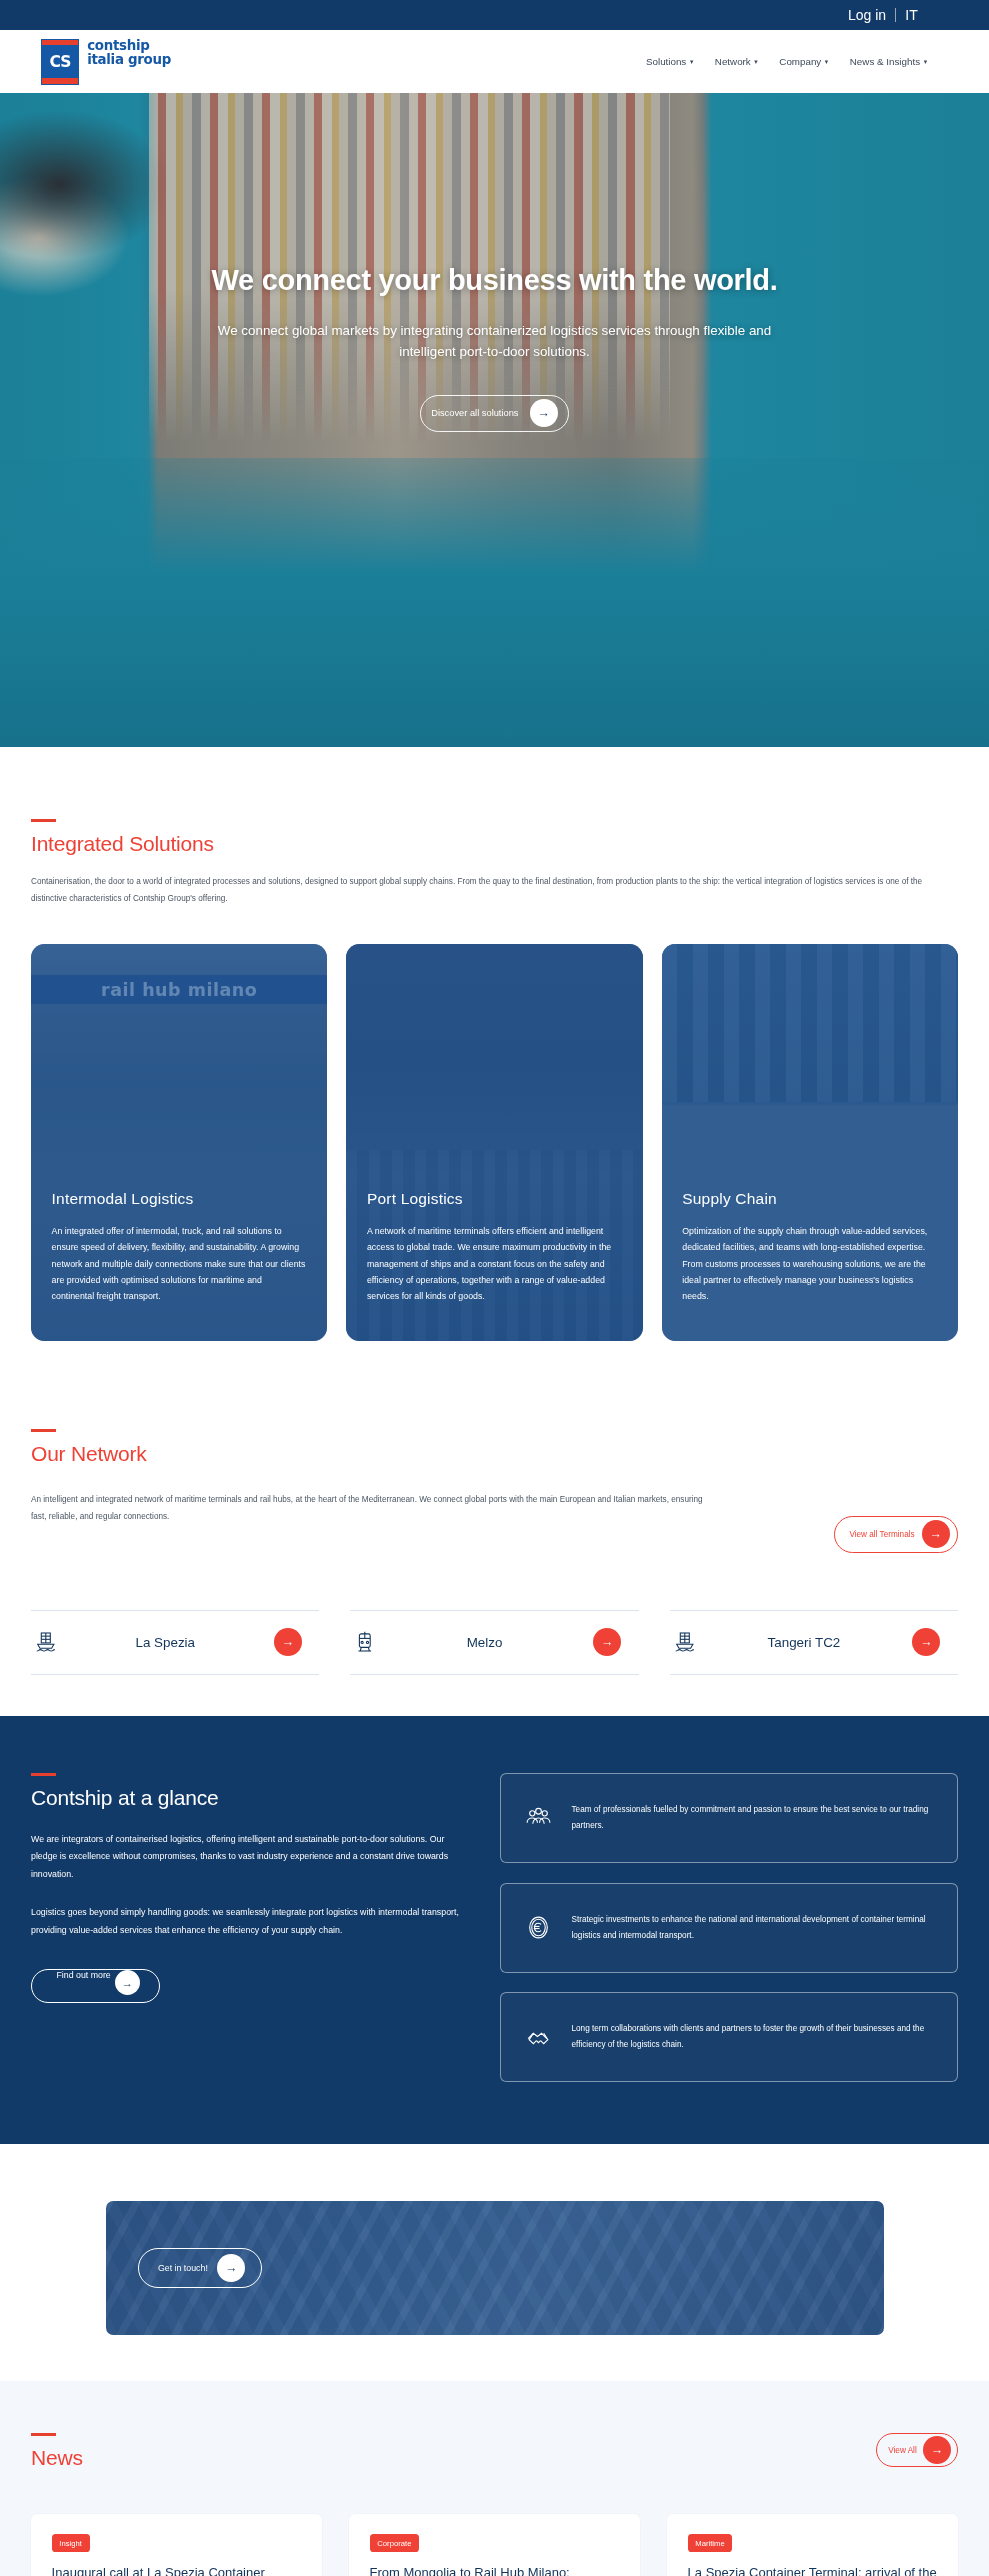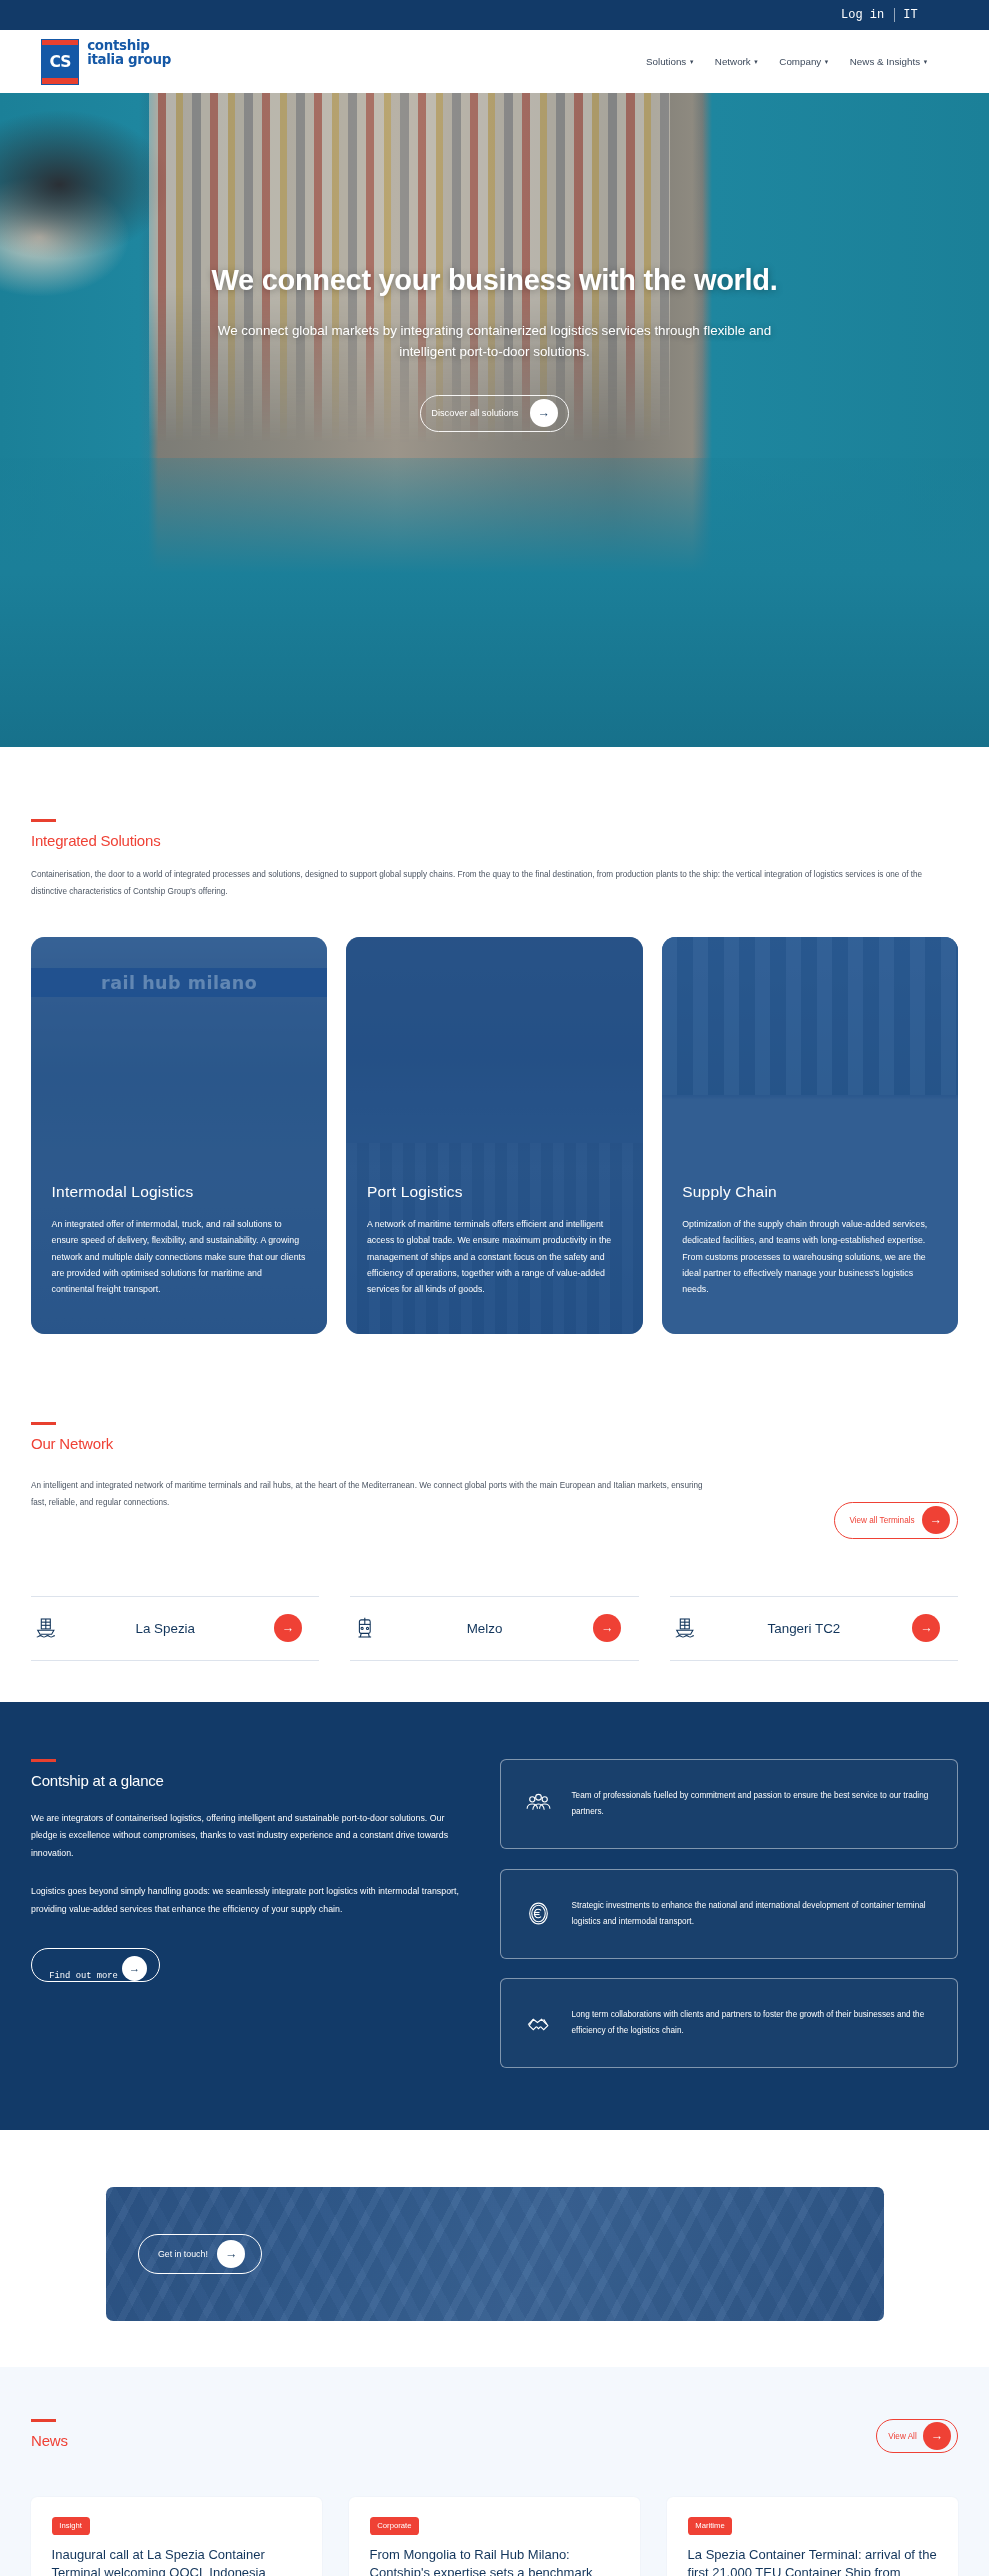--- a/index.html
+++ b/index.html
@@ -16,25 +16,24 @@
   .topbar {
     background: #123a68;
     height: 30px;
     display: flex;
     align-items: center;
     justify-content: flex-end;
     padding-right: 62px;
   }
   .topbar a {
     color: #ffffff;
-    font-size: 12px;
+    font-size: 14px;
     text-decoration: none;
     padding: 0 9.3px;
     line-height: 1;
-    font-family: Liberation Mono, monospace;
   }
   .topbar .sep { width: 0.5px; height: 13.4px; background: rgba(255,255,255,.55); }
 
   
   .header {
     background: #fff;
     height: 63px;
     display: flex;
     align-items: center;
     padding: 0 62px 0 41px;
@@ -131,21 +130,21 @@
     display: flex; align-items: center; justify-content: center;
     gap: 11.3px; cursor: pointer;
     color: #fff; font-size: 9.3px;
   }
   .circ-white {
     width: 28px; height: 28px; border-radius: 50%;
     background: #fff; display: flex; align-items: center; justify-content: center;
     color: #12355b; font-size: 12.4px;
   }
   .redbar { width: 25px; height: 3.1px; background: #e8402f; margin-bottom: 10.3px; }
-  h2.sec-title { font-size: 15px; color: #ef4135; font-weight: 400; letter-spacing: -0.2px; }
+  h2.sec-title { font-size: 21px; color: #ef4135; font-weight: 400; letter-spacing: -0.2px; }
   h2.sec-title.white { color: #ffffff; font-weight: 500; }
   .lead { font-size: 8.2px; line-height: 2.05; color: #4b5563; max-width: 907px; }
 
   
   .integrated { padding: 72px 31px 31px; background: #fff; }
   .cards3 { display: flex; gap: 19px; margin-top: 36px; }
   .card {
     flex: 1; height: 397px; border-radius: 13.4px; overflow: hidden;
     position: relative; display: flex; flex-direction: column;
     justify-content: flex-end; padding: 0 20.6px 36px;
@@ -211,22 +210,22 @@
   .terminal .tname { flex: 1; text-align: center; font-size: 13.4px; color: #12355b; font-weight: 500; }
   .ticon { width: 21.6px; height: 24px; color: #12355b; flex: none; }
 
   
   .glance { background: #123a68; padding: 57px 31px 62px; }
   .glance-grid { display: flex; gap: 36px; }
   .glance-left { width: 433px; }
   .glance-left p { color: #fff; font-size: 8.8px; line-height: 2.0; margin-top: 20.6px; }
   .btn-outline-white2 {
     width: 129px; height: 34px; border: 0.7px solid #fff; border-radius: 515px;
-    display: flex; align-items: flex-end; justify-content: center; gap: 4px;
-    color: #fff; font-size: 8.8px; cursor: pointer; margin-top: 30px; padding-left: 5.2px; font-family: Liberation Mono, monospace;
+    display: flex; align-items: flex-start; justify-content: center; gap: 4px;
+    color: #fff; font-size: 8.8px; cursor: pointer; margin-top: 30px; padding-left: 5.2px;
   }
   .circ-white-sm {
     width: 25px; height: 25px; border-radius: 50%; background: #fff;
     display: flex; align-items: center; justify-content: center; color: #12355b; font-size: 11.3px;
   }
   .glance-right { flex: 1; display: flex; flex-direction: column; gap: 19.6px; }
   .gcard {
     border: 0.5px solid rgba(255,255,255,.45); border-radius: 6.2px;
     padding: 20.6px 23px; display: flex; align-items: center; gap: 18.5px;
     min-height: 90px; background: rgba(255,255,255,.03);

